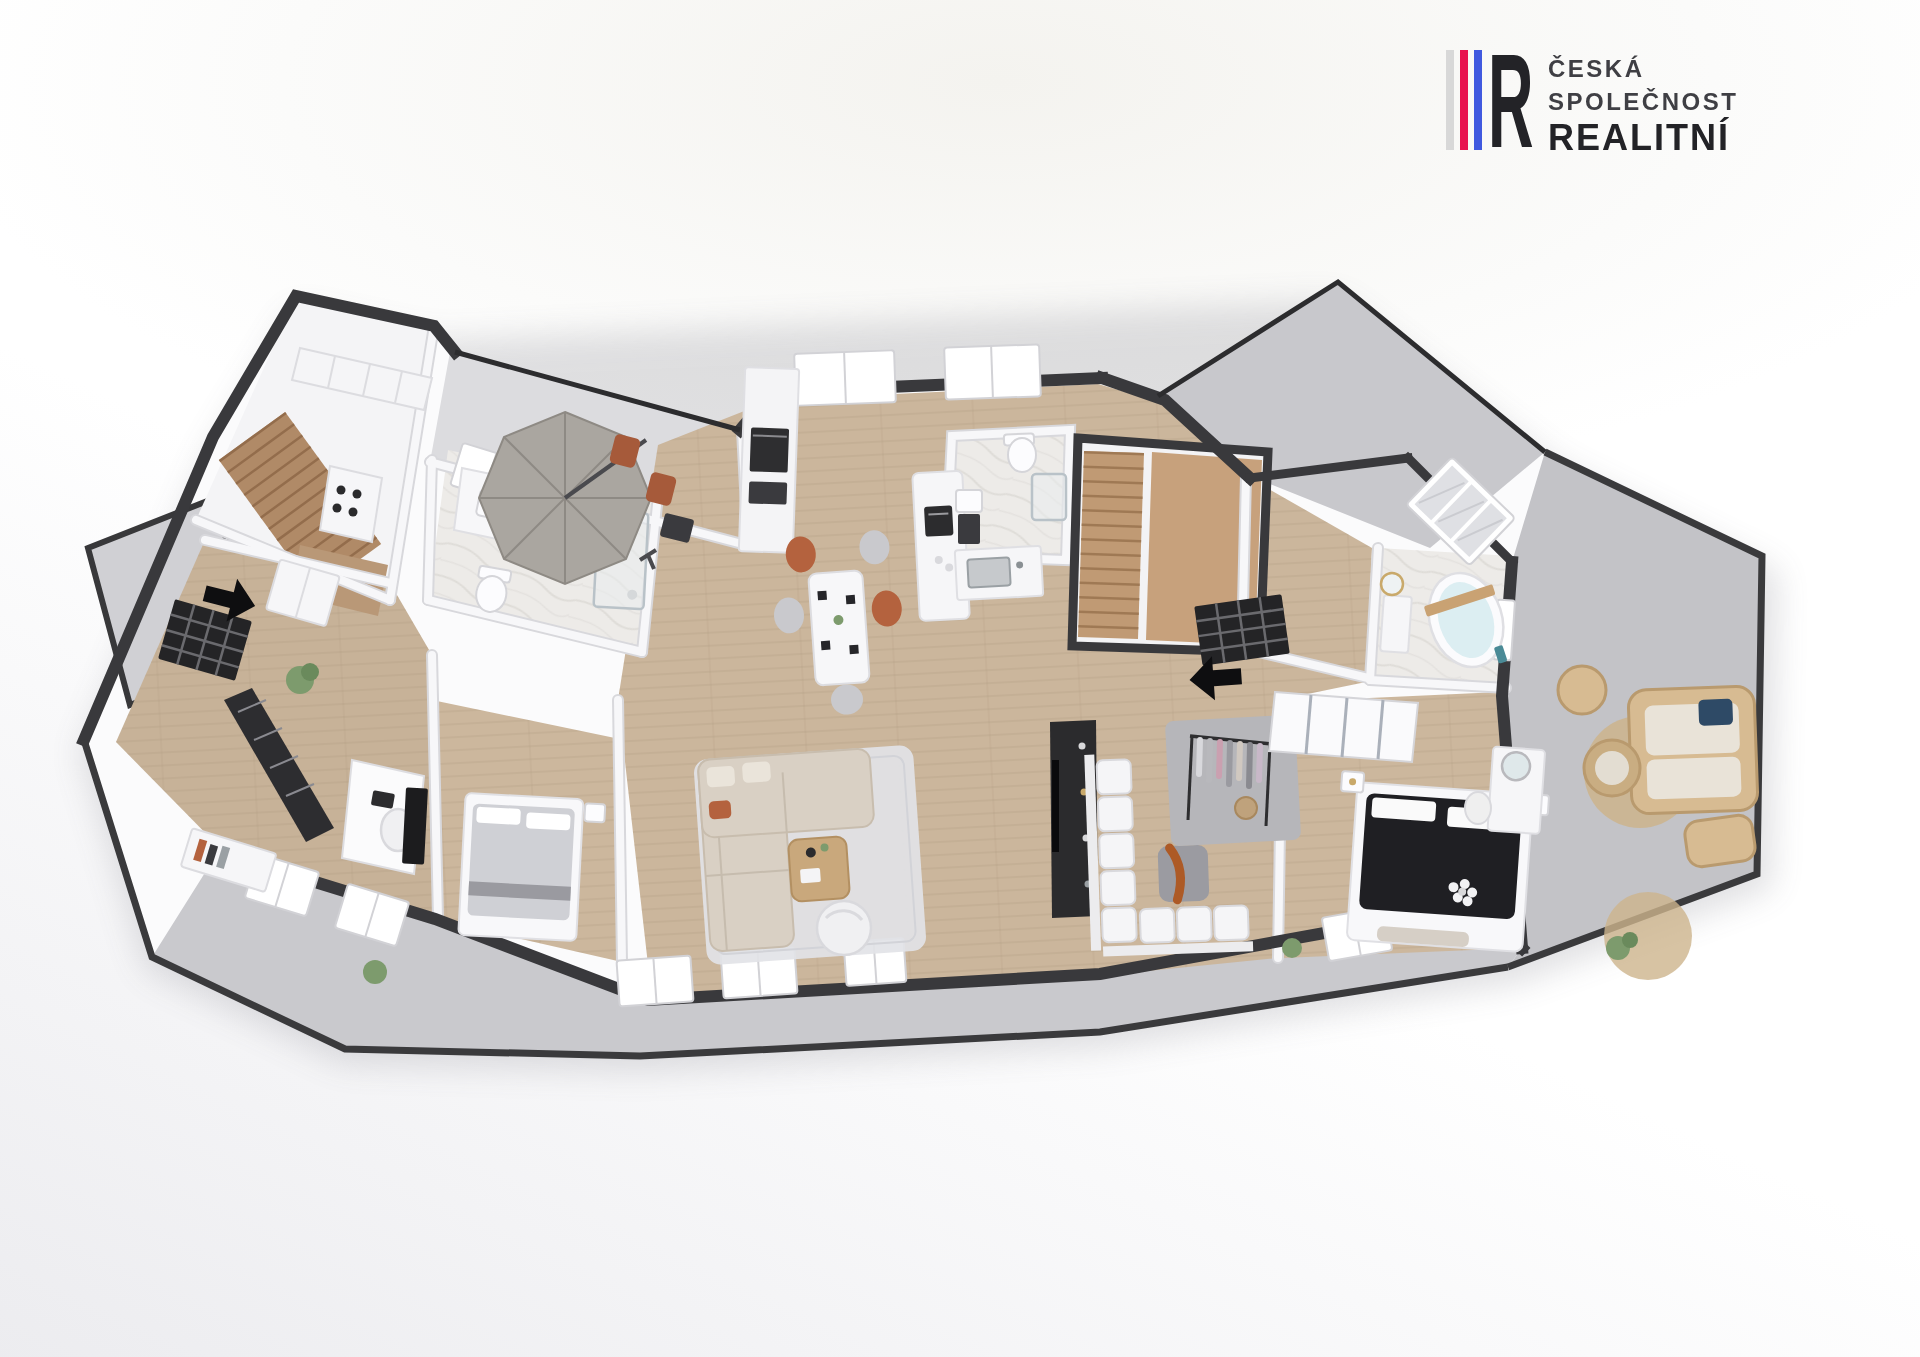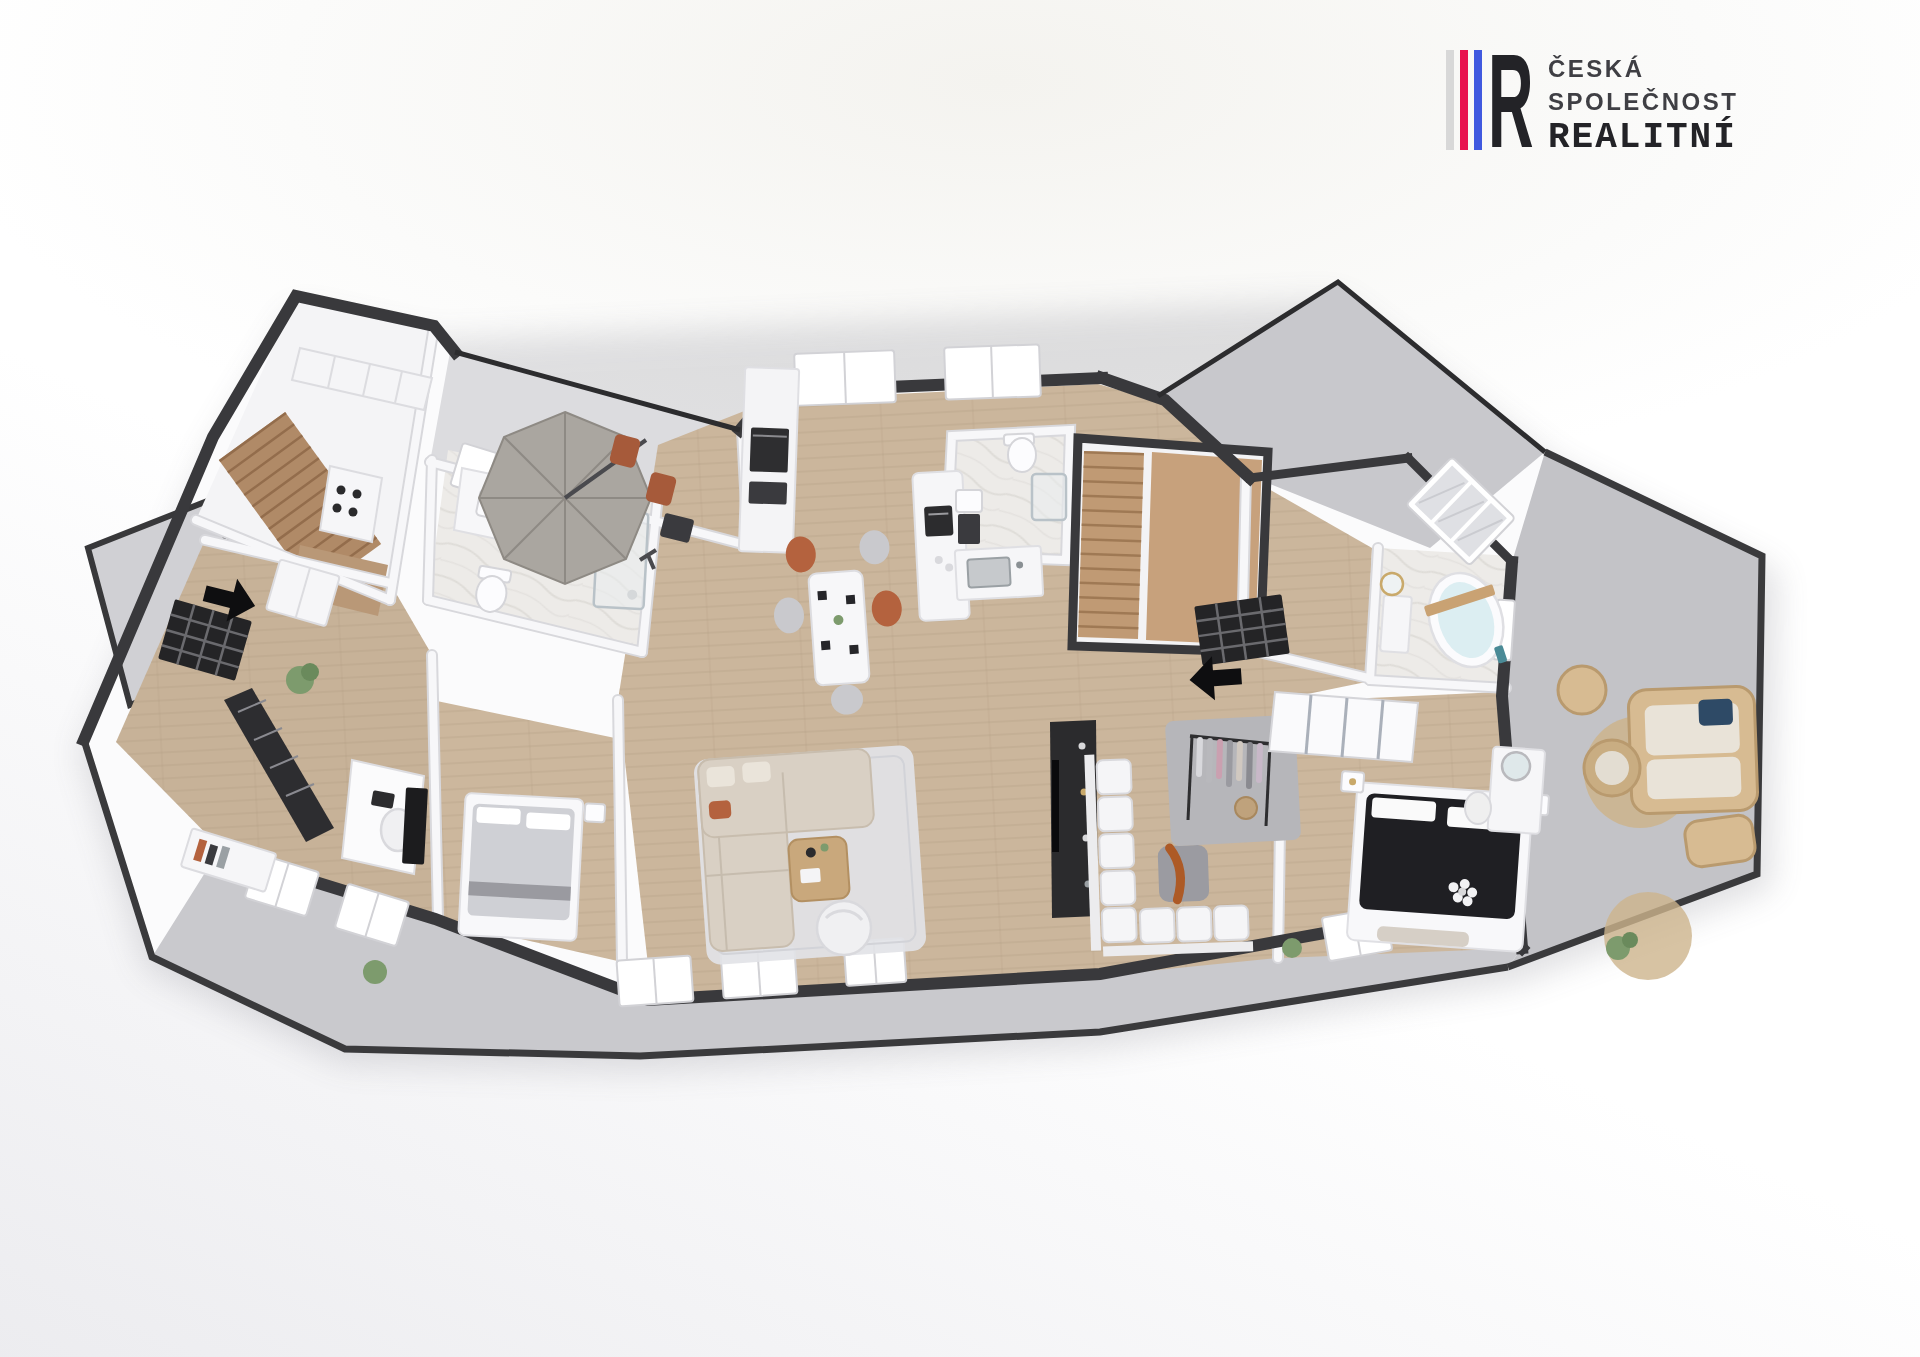--- a/index.html
+++ b/index.html
@@ -9,21 +9,21 @@
     position:relative;width:1920px;height:1357px;overflow:hidden;
     background:
       linear-gradient(205deg, rgba(238,238,241,0) 55%, rgba(226,226,231,.65) 100%),
       radial-gradient(1300px 520px at 52% 6%, #f4f3ef 0%, #fbfbfa 55%, #ffffff 82%);
   }
   .plan-svg{position:absolute;left:0;top:0;}
   
   .logo{position:absolute;left:1446px;top:50px;display:flex;gap:14px;align-items:flex-start;}
   .logo-text{display:flex;flex-direction:column;padding-top:2px;}
   .logo-text .l1{font-size:24px;letter-spacing:2.5px;line-height:33px;color:#3f3f44;font-weight:700;}
-  .logo-text .l2{font-size:36px;letter-spacing:2px;line-height:38px;color:#232327;font-weight:800;margin-top:1px;font-family:Liberation Mono, monospace;}
+  .logo-text .l2{font-size:36px;letter-spacing:2px;line-height:38px;color:#232327;font-weight:800;margin-top:1px;}
   
   .iw-under{stroke:#d8d8dc;stroke-width:12;fill:none;stroke-linecap:round;}
   .iw{stroke:#f7f7f9;stroke-width:8;fill:none;stroke-linecap:round;}
   .xw{stroke:#39393c;stroke-width:12;fill:none;stroke-linecap:square;stroke-linejoin:miter;}
   .xw2{stroke:#39393c;stroke-width:9;fill:none;stroke-linecap:square;}
   .rail{stroke:#2c2c2e;stroke-width:5;fill:none;}
   .rail2{stroke:#3a3a3c;stroke-width:7;fill:none;}
   .win{fill:#ffffff;stroke:#d2d2d6;stroke-width:2;}
   .winline{stroke:#d2d2d6;stroke-width:2;}
   .fixt{fill:#fcfcfe;stroke:#d5d5d9;stroke-width:2;}

